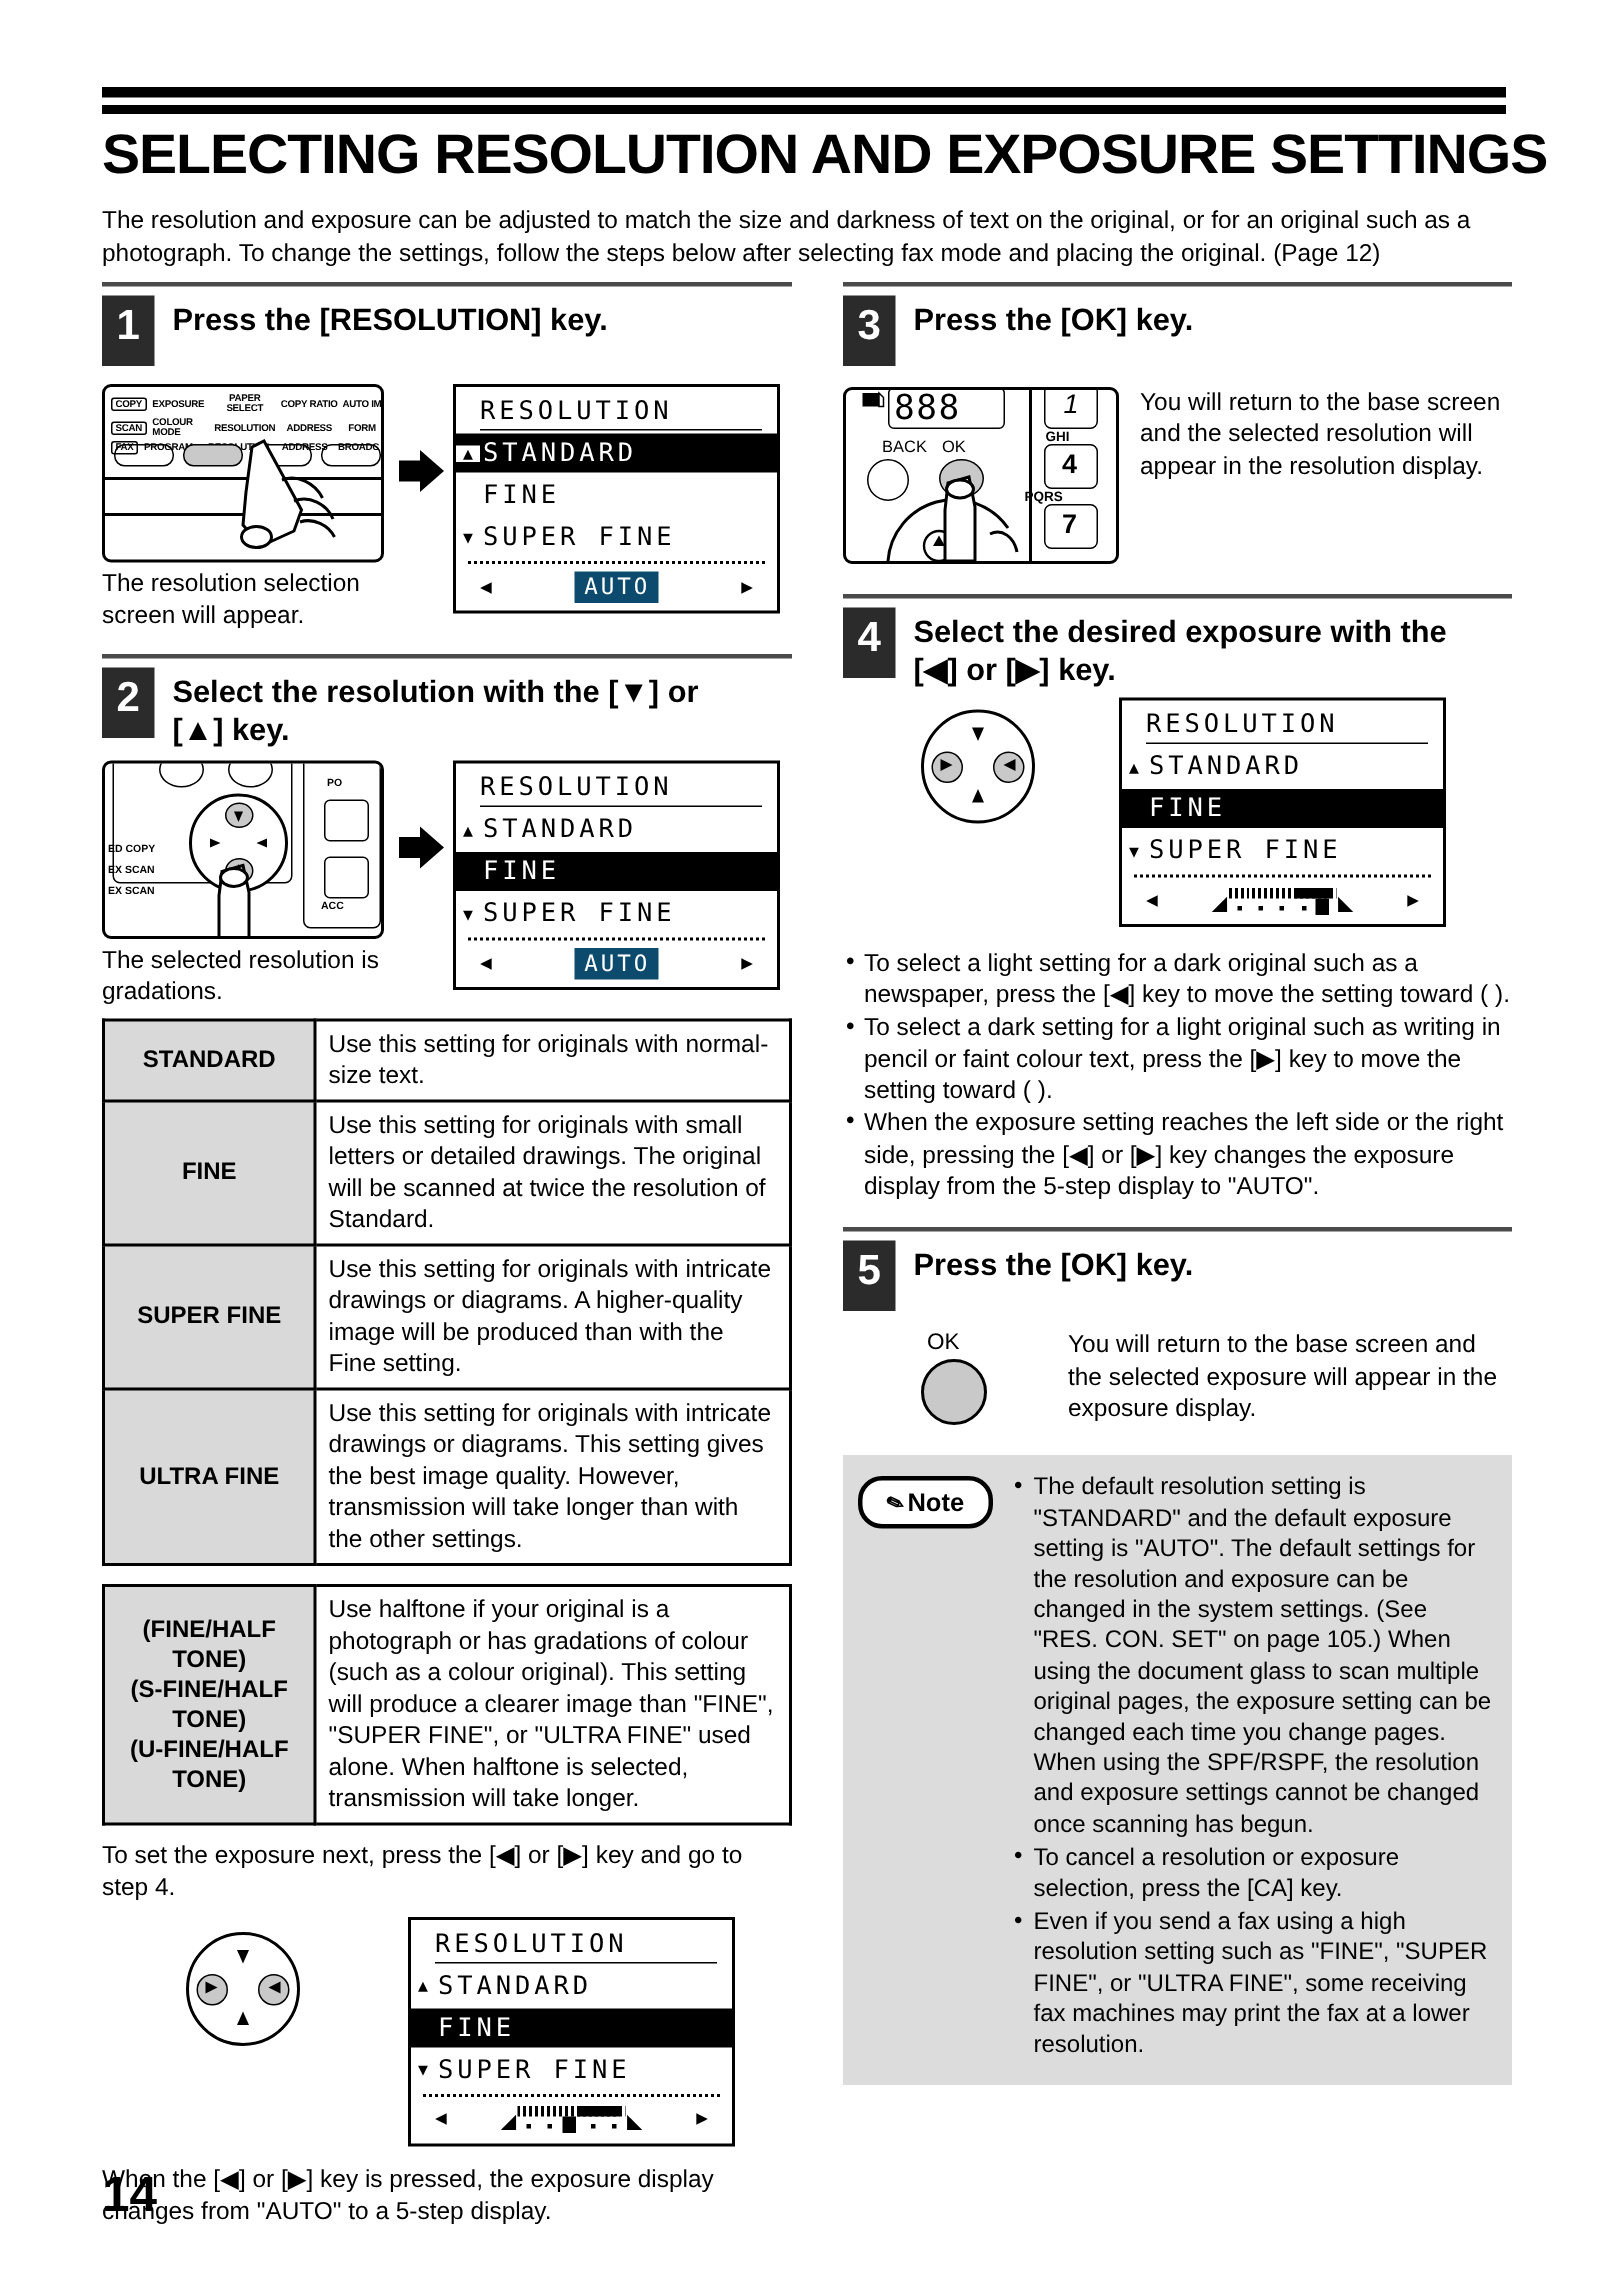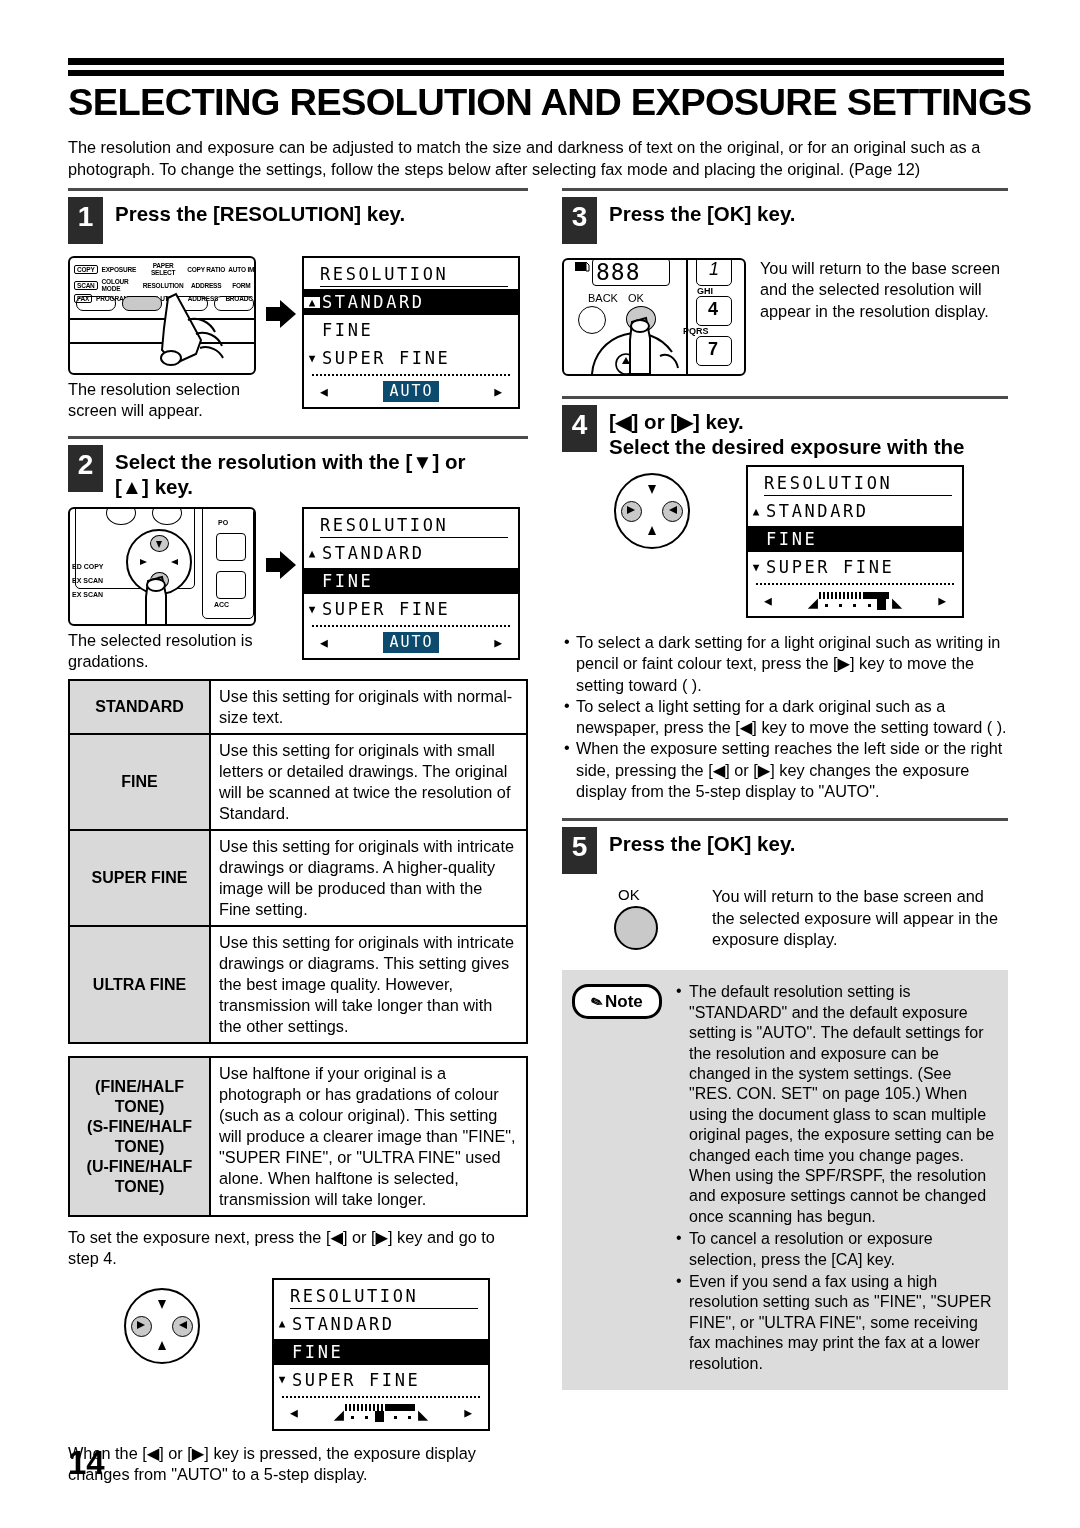--- a/index.html
+++ b/index.html
@@ -462,22 +462,22 @@
 
         <div class="para" style="margin-left:14px;flex:1;">You will return to the base screen and the selected resolution will appear in the resolution display.</div>
       </div>
     </div>
 
     <div class="step" style="margin-top:20px;">
       <div class="sep"></div>
       <div class="hdr">
         <div class="num">4</div>
         <div class="htxt">
+          <div>Select the desired exposure with the</div>
           <div>[◀] or [▶] key.</div>
-          <div>Select the desired exposure with the</div>
         </div>
       </div>
 
       <div style="display:flex;align-items:flex-start;margin-top:6px;">
         <div style="width:180px;display:flex;justify-content:center;padding-top:8px;">
           <div class="dpad" style="width:72px;height:72px;">
             <div class="kb" style="left:5px;top:26px;width:19px;height:19px;"></div>
             <div class="kb" style="right:5px;top:26px;width:19px;height:19px;"></div>
             <svg width="72" height="72" style="position:absolute;left:0;top:0;">
               <polygon points="32,10 40,10 36,19" fill="#000"></polygon>
@@ -520,22 +520,22 @@
                 <span class="marker" style="left:58px;"></span>
               </span>
               <span class="cap">◣</span>
             </span>
             <span class="tri">▶</span>
           </div>
         </div>
       </div>
 
       <ul class="bullets" style="margin-top:14px;">
+        <li>To select a light setting for a dark original such as a newspaper, press the [◀] key to move the setting toward (  ).</li>
         <li>To select a dark setting for a light original such as writing in pencil or faint colour text, press the [▶] key to move the setting toward (  ).</li>
-        <li>To select a light setting for a dark original such as a newspaper, press the [◀] key to move the setting toward (  ).</li>
         <li>When the exposure setting reaches the left side or the right side, pressing the [◀] or [▶] key changes the exposure display from the 5-step display to "AUTO".</li>
       </ul>
     </div>
 
     <div class="step" style="margin-top:16px;">
       <div class="sep"></div>
       <div class="hdr">
         <div class="num">5</div>
         <div class="htxt">Press the [OK] key.</div>
       </div>

